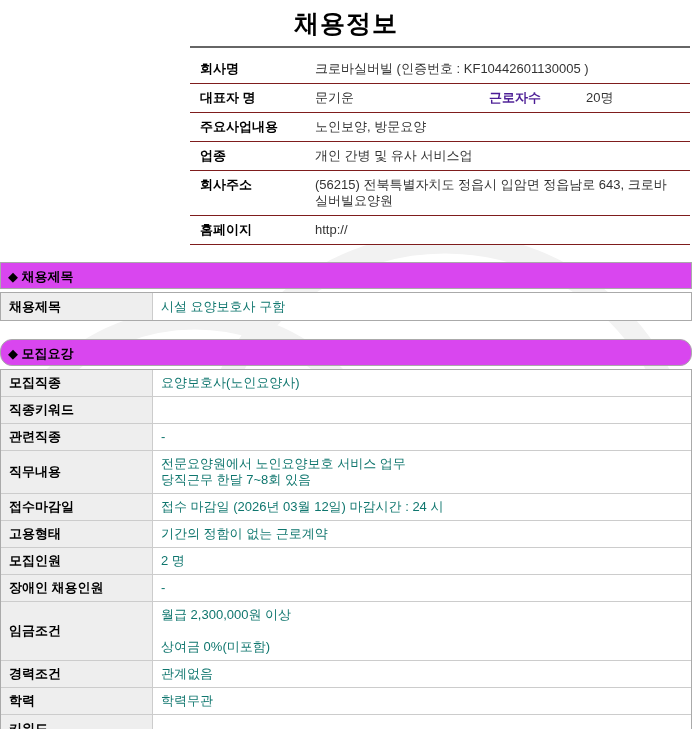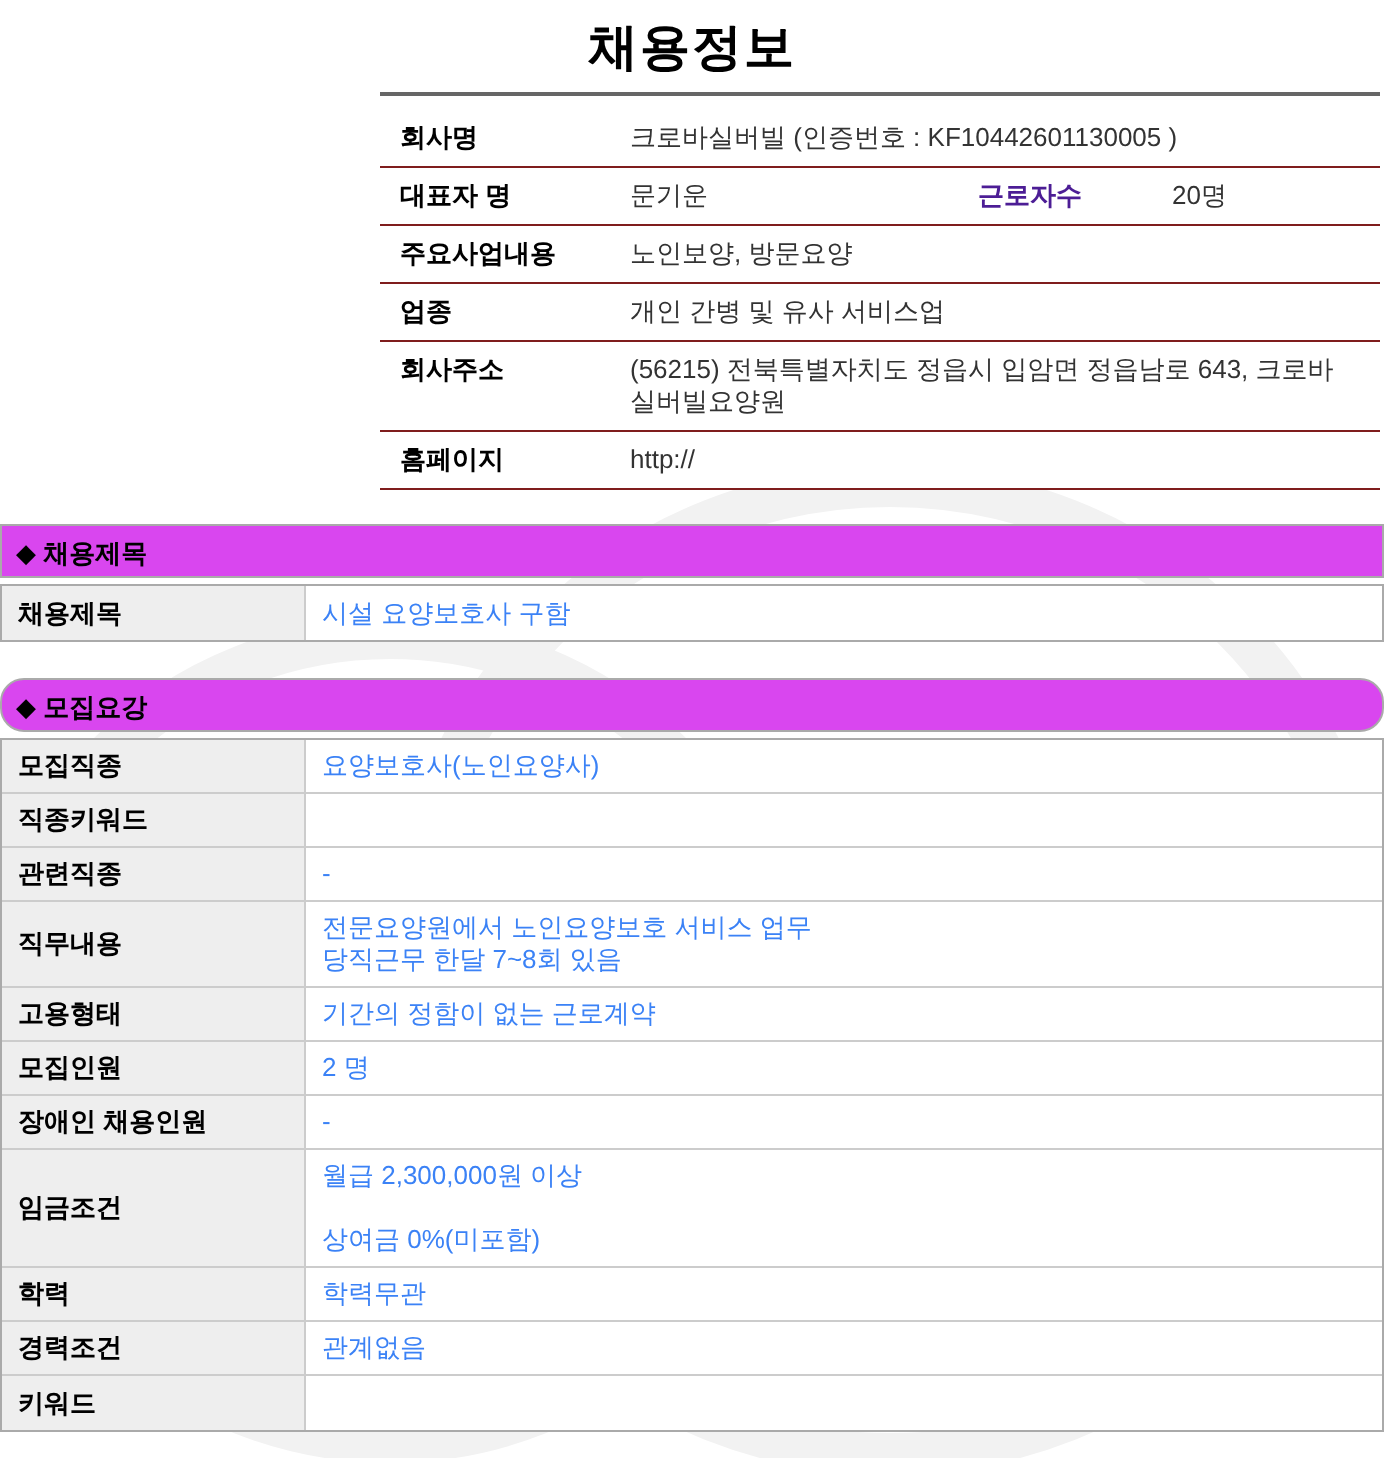--- a/index.html
+++ b/index.html
@@ -55,21 +55,21 @@
     min-height:27px;box-sizing:border-box;
   }
   .t-row:last-child{border-bottom:none;}
   .t-label{
     flex:0 0 152px;box-sizing:border-box;align-self:stretch;
     background:#eeeeee;border-right:1px solid #ccc;
     font-weight:bold;color:#000;
     display:flex;align-items:center;padding:4px 16px 4px 8px;line-height:16px;
   }
   .t-value{
-    flex:1;padding:5px 8px;line-height:16px;white-space:pre-line;color:#3b82f6;
+    flex:1;padding:5px 8px;line-height:16px;white-space:pre-line;color:#0f766e;
   }
 </style>
 </head>
 <body>
 
 <svg id="watermark" width="692" height="729" viewBox="0 0 692 729" aria-hidden="true">
   <circle cx="445" cy="485" r="242" fill="none" stroke="#f2f2f2" stroke-width="21"></circle>
   <circle cx="195" cy="520" r="201" fill="none" stroke="#f2f2f2" stroke-width="21"></circle>
 </svg>
 
@@ -129,44 +129,48 @@
     <div class="t-row">
       <div class="t-label">관련직종</div>
       <div class="t-value">-</div>
     </div>
     <div class="t-row">
       <div class="t-label">직무내용</div>
       <div class="t-value">전문요양원에서 노인요양보호 서비스 업무
 당직근무 한달 7~8회 있음</div>
     </div>
     <div class="t-row">
+      <div class="t-label">접수마감일</div>
+      <div class="t-value">접수 마감일 (2026년 03월 12일) 마감시간 : 24 시</div>
+    </div>
+    <div class="t-row">
       <div class="t-label">고용형태</div>
       <div class="t-value">기간의 정함이 없는 근로계약</div>
     </div>
     <div class="t-row">
       <div class="t-label">모집인원</div>
       <div class="t-value">2 명</div>
     </div>
     <div class="t-row">
       <div class="t-label">장애인 채용인원</div>
       <div class="t-value">-</div>
     </div>
     <div class="t-row">
       <div class="t-label">임금조건</div>
       <div class="t-value">월급 2,300,000원 이상
 
 상여금 0%(미포함)</div>
     </div>
     <div class="t-row">
+      <div class="t-label">경력조건</div>
+      <div class="t-value">관계없음</div>
+    </div>
+    <div class="t-row">
       <div class="t-label">학력</div>
       <div class="t-value">학력무관</div>
-    </div>
-    <div class="t-row">
-      <div class="t-label">경력조건</div>
-      <div class="t-value">관계없음</div>
     </div>
     <div class="t-row">
       <div class="t-label">키워드</div>
       <div class="t-value"></div>
     </div>
   </div>
 
 </div>
 
 </body></html>

